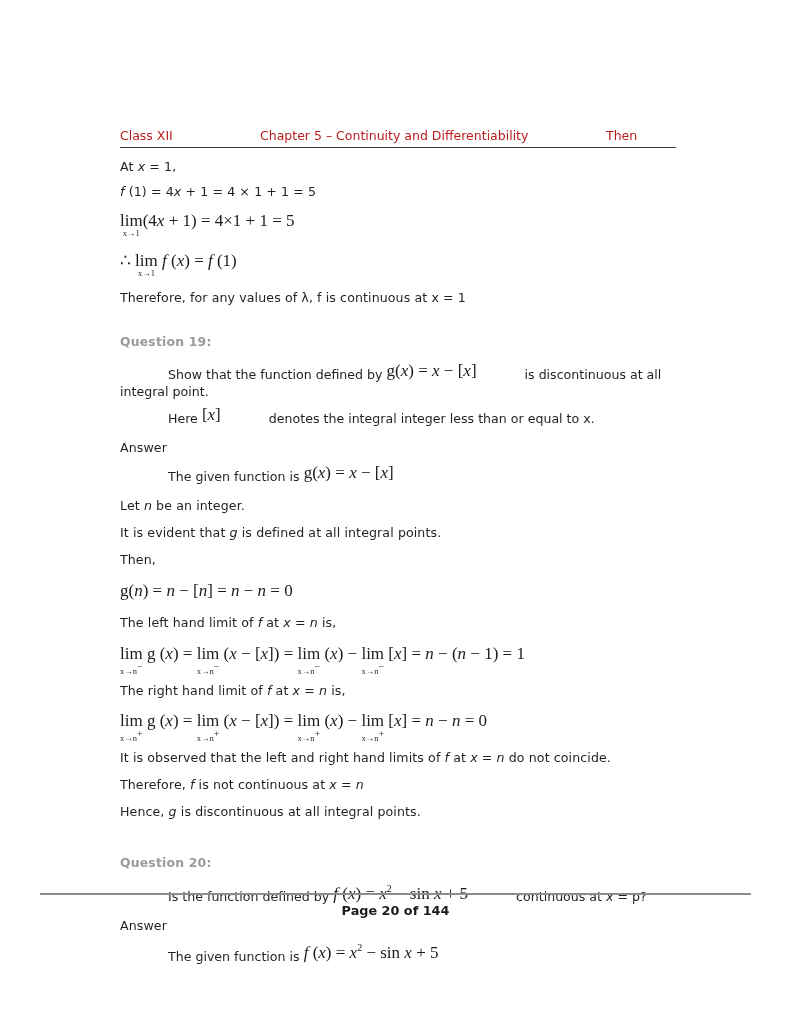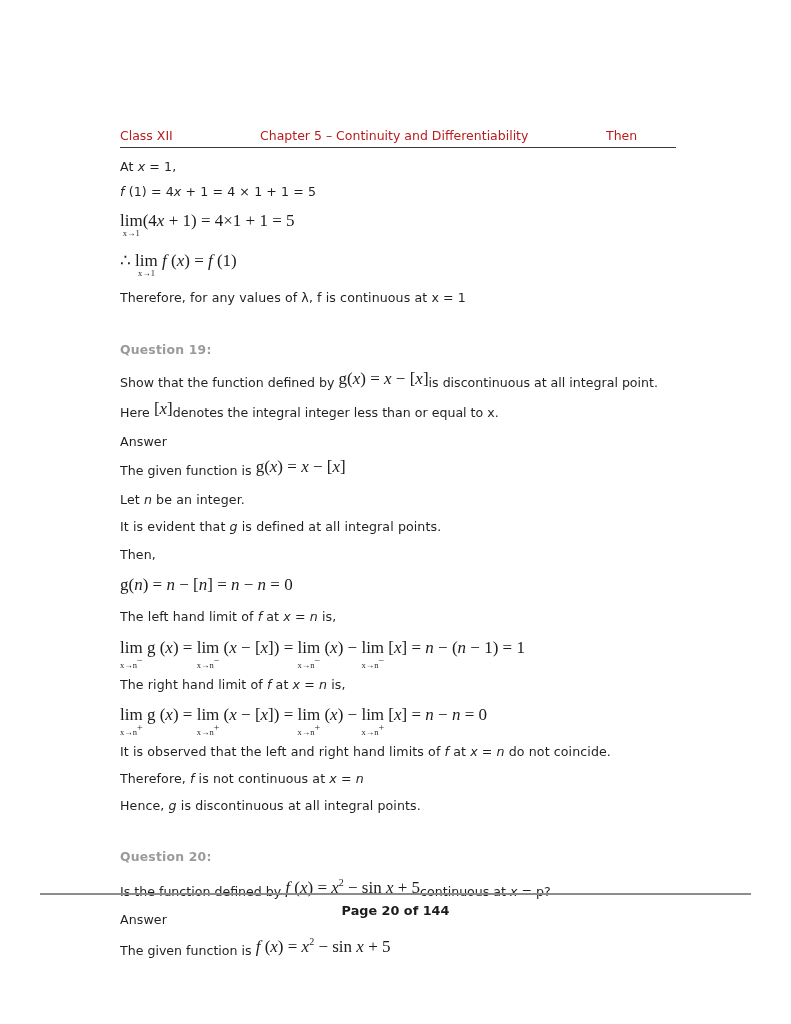--- a/index.html
+++ b/index.html
@@ -78,21 +78,21 @@
     display: inline-block;
     vertical-align: -2px;
     position: relative;
     top: -5px;
   }
   .inlinerun {
     display: block;
     margin: 0 0 9px 0;
     line-height: 1.1;
   }
-  .inlinerun .txt { vertical-align: baseline; }
+  .inlinerun .txt { vertical-align: baseline; margin-left: 48px; }
 
   
   .lim {
     display: inline-block;
     text-align: center;
     vertical-align: baseline;
     position: relative;
     line-height: 1;
   }
   .lim .lword {
@@ -165,21 +165,21 @@
 
     <div class="mblock math">
       ∴ <span class="lim withsub">
         <span class="lword">lim</span>
         <span class="lsub">x→1</span>
       </span> <i>f</i> <span class="brk">(<i>x</i>)</span> = <i>f</i> <span class="brk">(1)</span>
     </div>
 
     <p class="line" style="margin-top:10px">Therefore, for any values of λ, f is continuous at x = 1</p>
 
-    <p class="qhead" style="margin-top:34px">Question 19:</p>
+    <p class="qhead" style="margin-top:26px">Question 19:</p>
 
     <div class="inlinerun">
       <span class="txt">Show that the function defined by</span>
       <span class="inlinemath math">
         g<span class="brk">(<i>x</i>)</span> = <i>x</i> − <span class="brk">[<i>x</i>]</span>
       </span><span class="txt">is discontinuous at all integral point.</span>
     </div>
 
     <div class="inlinerun" style="margin-top:12px">
       <span class="txt">Here</span>

